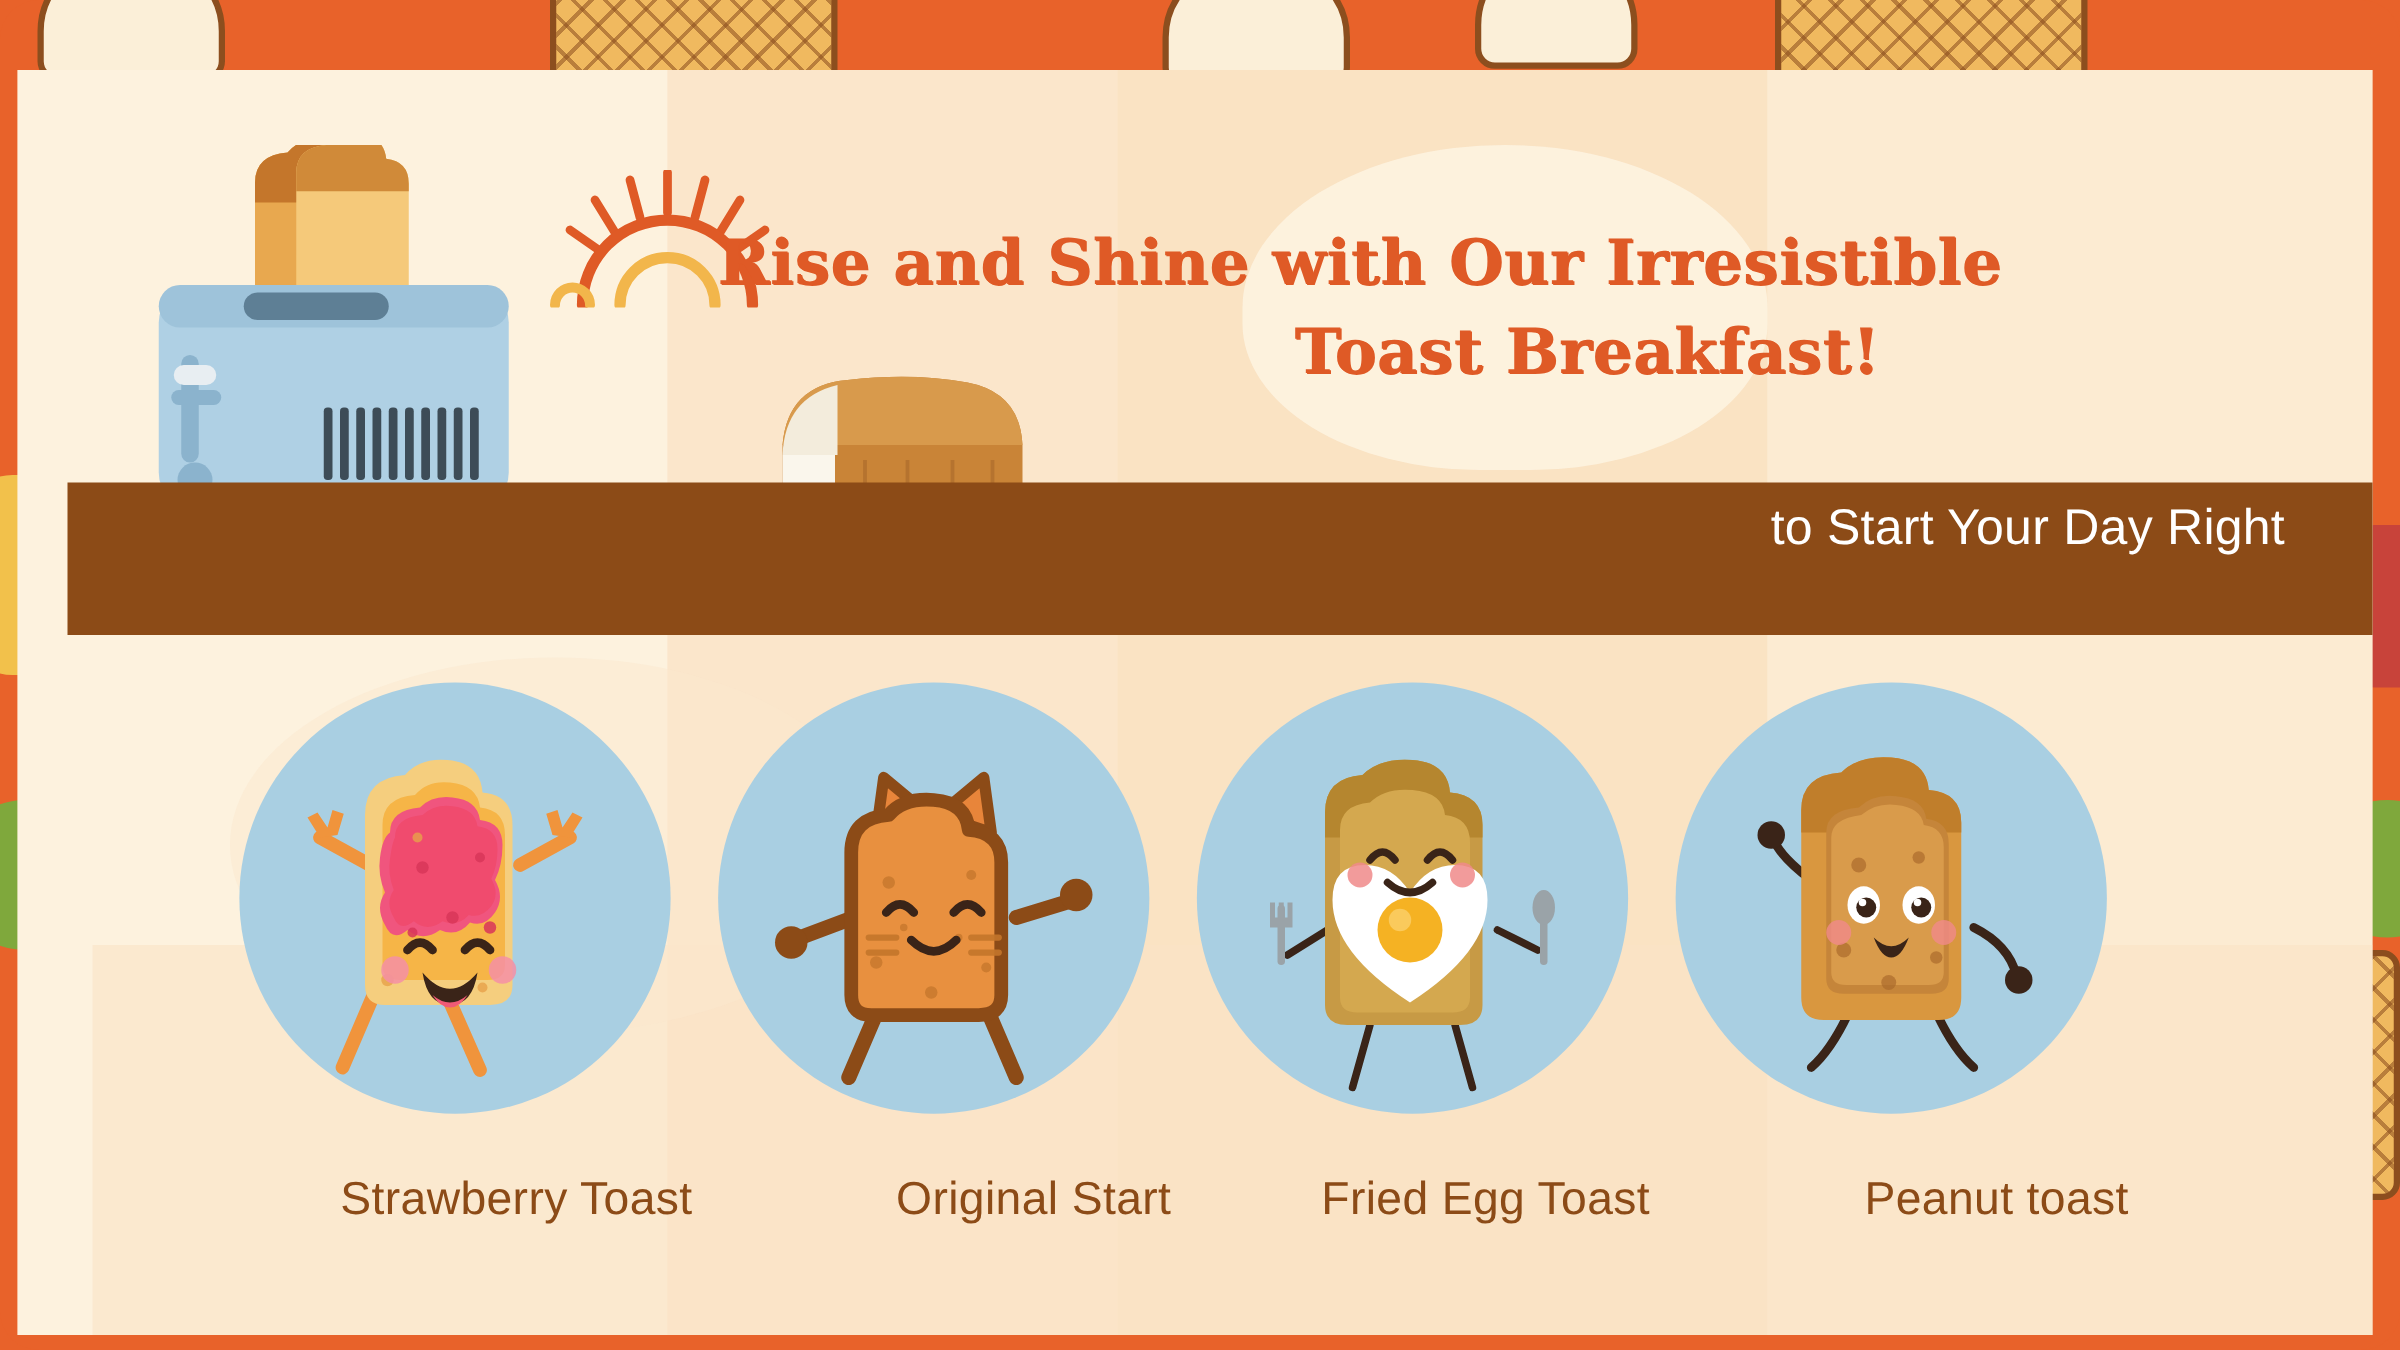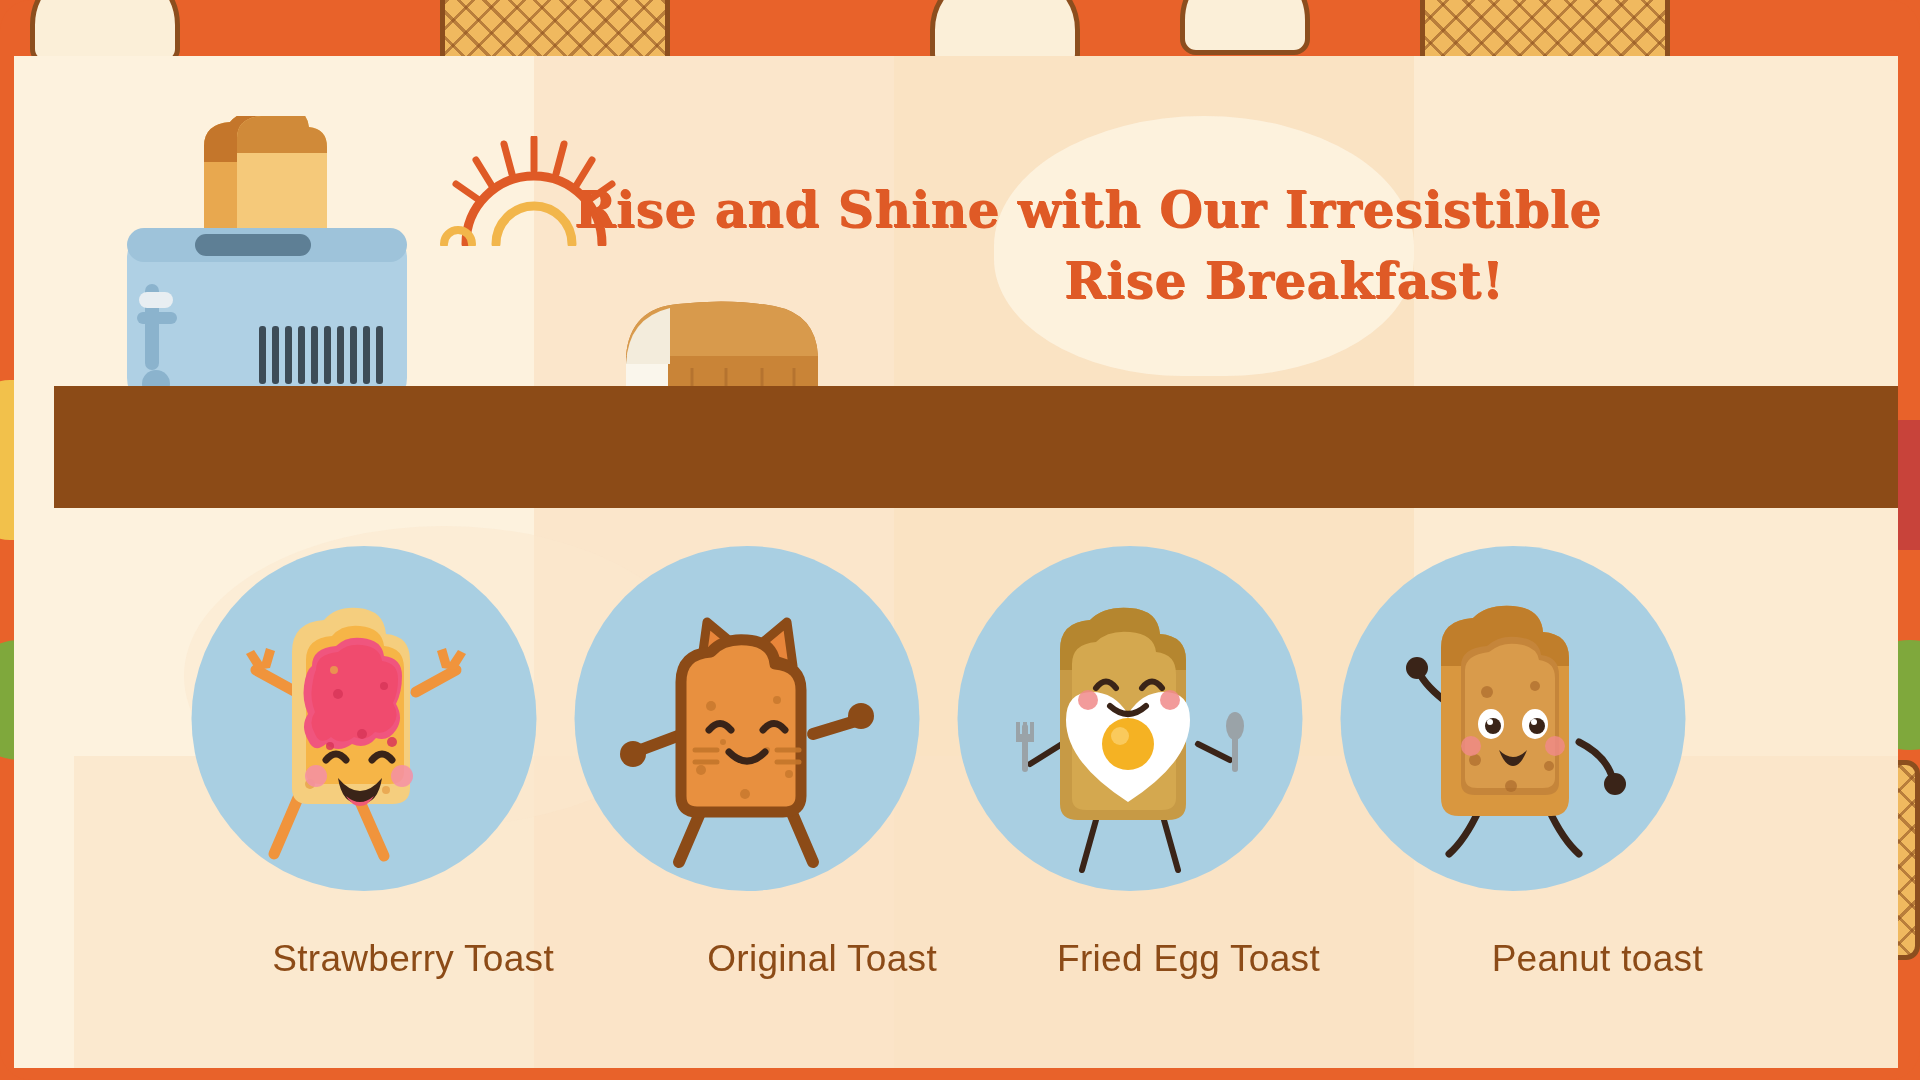--- a/index.html
+++ b/index.html
@@ -195,25 +195,26 @@
         <g fill="#B97B2F" opacity=".5">
           <circle cx="95" cy="110" r="4"></circle>
           <circle cx="132" cy="150" r="3"></circle>
           <circle cx="165" cy="98" r="4"></circle>
         </g>
       </svg>
     </div>
 
     <div class="headline">
       <div>Rise and Shine with Our Irresistible</div>
-      <div>Rise Breakfast!</div>
+      <div>Toast Breakfast!</div>
     </div>
 
     <div class="banner"></div>
     <div class="banner-text">
+      <div>to Start Your Day Right</div>
     </div>
 
     <div class="products">
 
       <div class="product" style="left:160px;">
         <div class="circle"></div>
         <div class="mascot">
           <svg viewBox="0 0 260 300" width="260" height="300">
             <g stroke="#F0943C" stroke-width="11" stroke-linecap="round" fill="none">
               <path d="M70 210 L40 280"></path>
@@ -288,21 +289,21 @@
             </g>
             <path d="M112 178 q18 18 36 0" stroke="#3A2418" stroke-width="7" fill="none" stroke-linecap="round"></path>
             <g stroke="#C4762B" stroke-width="5" stroke-linecap="round" opacity=".9">
               <line x1="78" y1="176" x2="100" y2="176"></line>
               <line x1="78" y1="188" x2="100" y2="188"></line>
               <line x1="160" y1="176" x2="182" y2="176"></line>
               <line x1="160" y1="188" x2="182" y2="188"></line>
             </g>
           </svg>
         </div>
-        <div class="plabel">Original Toast</div>
+        <div class="plabel">Original Start</div>
       </div>
 
       <div class="product" style="left:926px;">
         <div class="circle"></div>
         <div class="mascot">
           <svg viewBox="0 0 260 300" width="260" height="300">
             <g stroke="#3A2418" stroke-width="6" stroke-linecap="round" fill="none">
               <path d="M96 246 L82 296"></path>
                 <path d="M164 246 L178 296"></path>
               <path d="M62 170 L30 190"></path>

